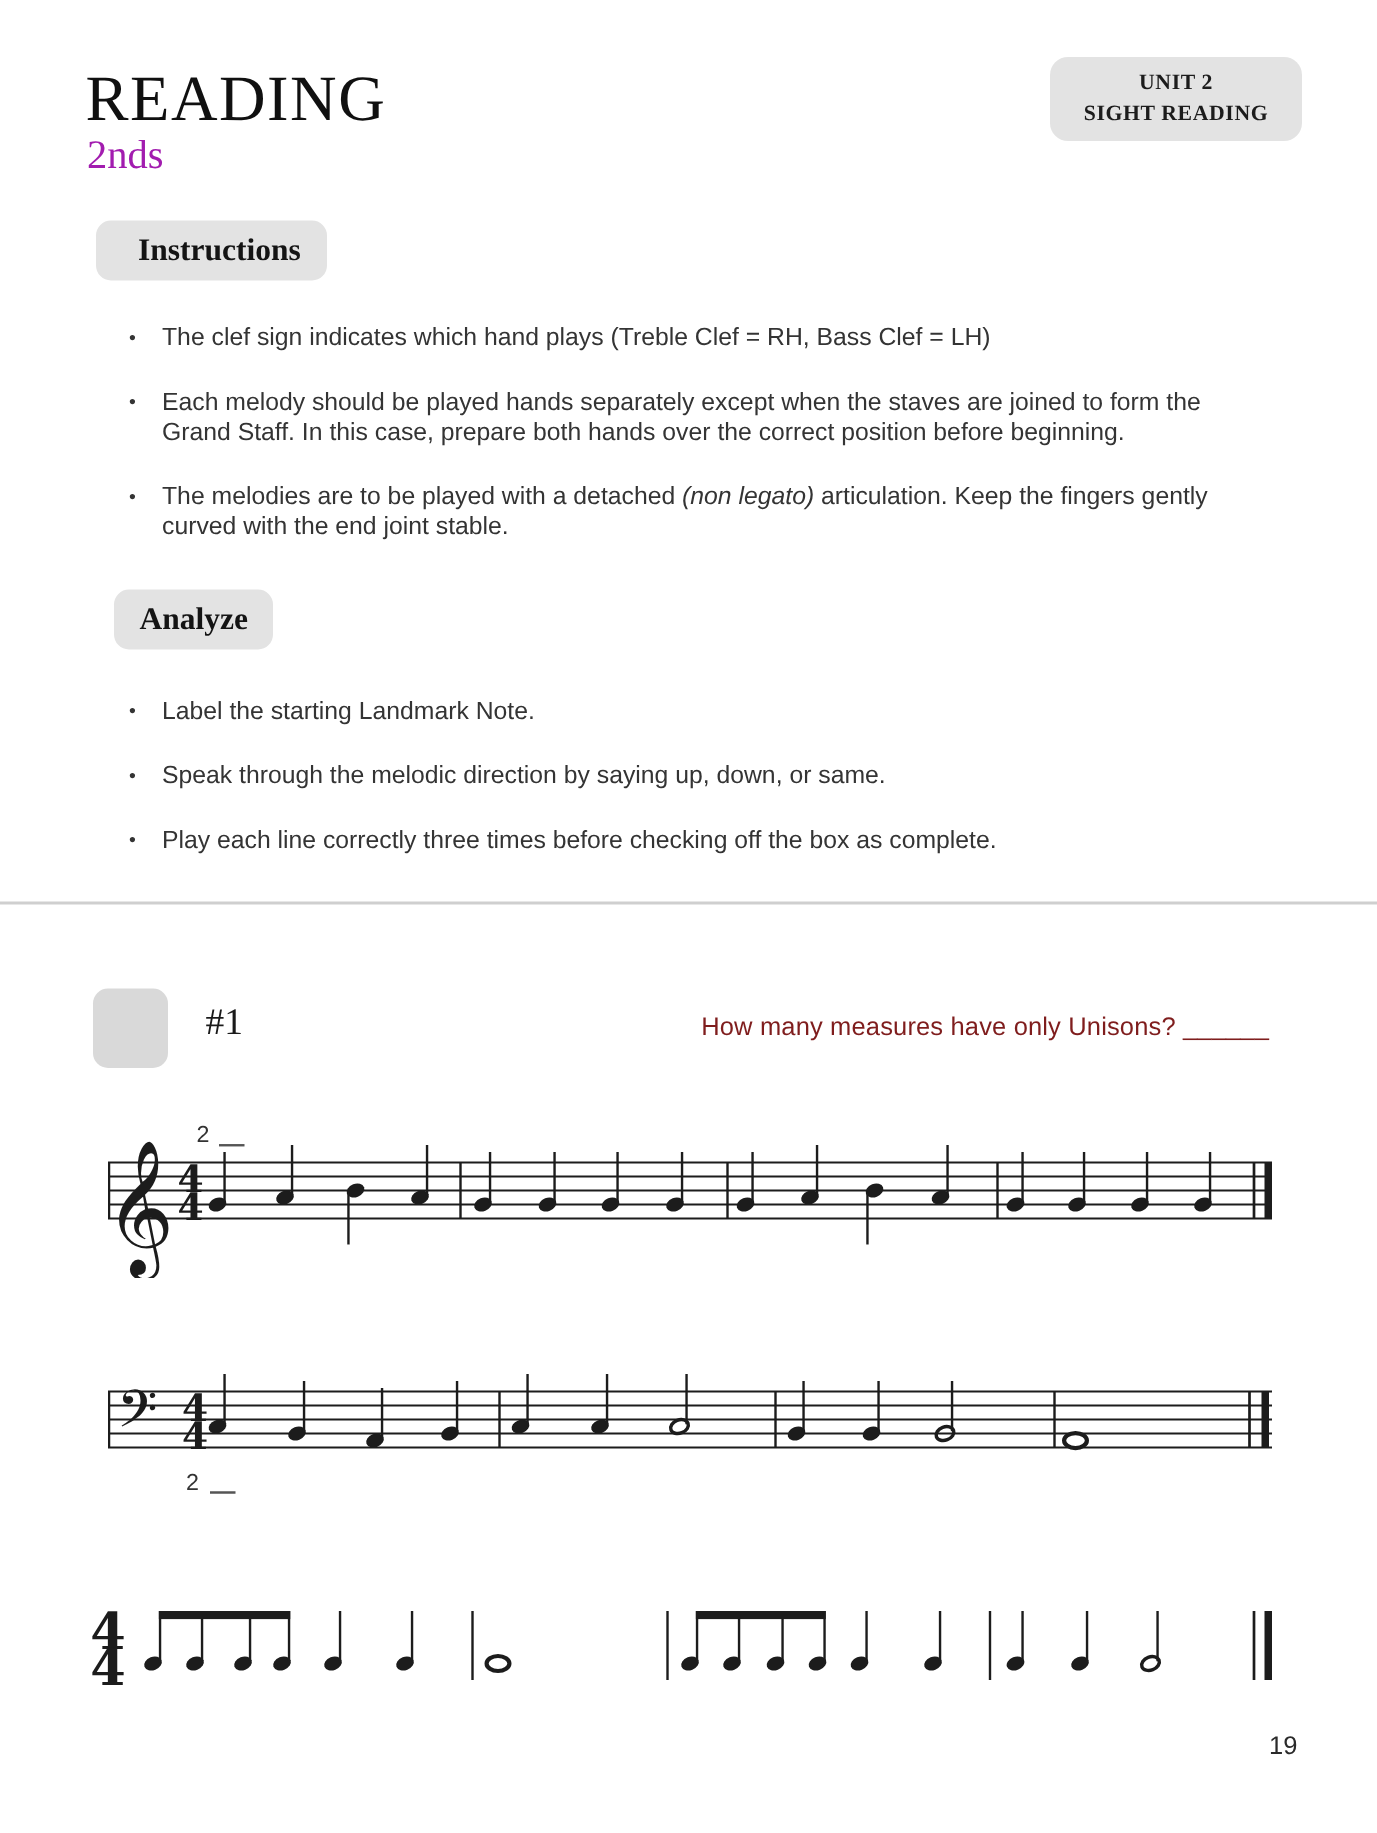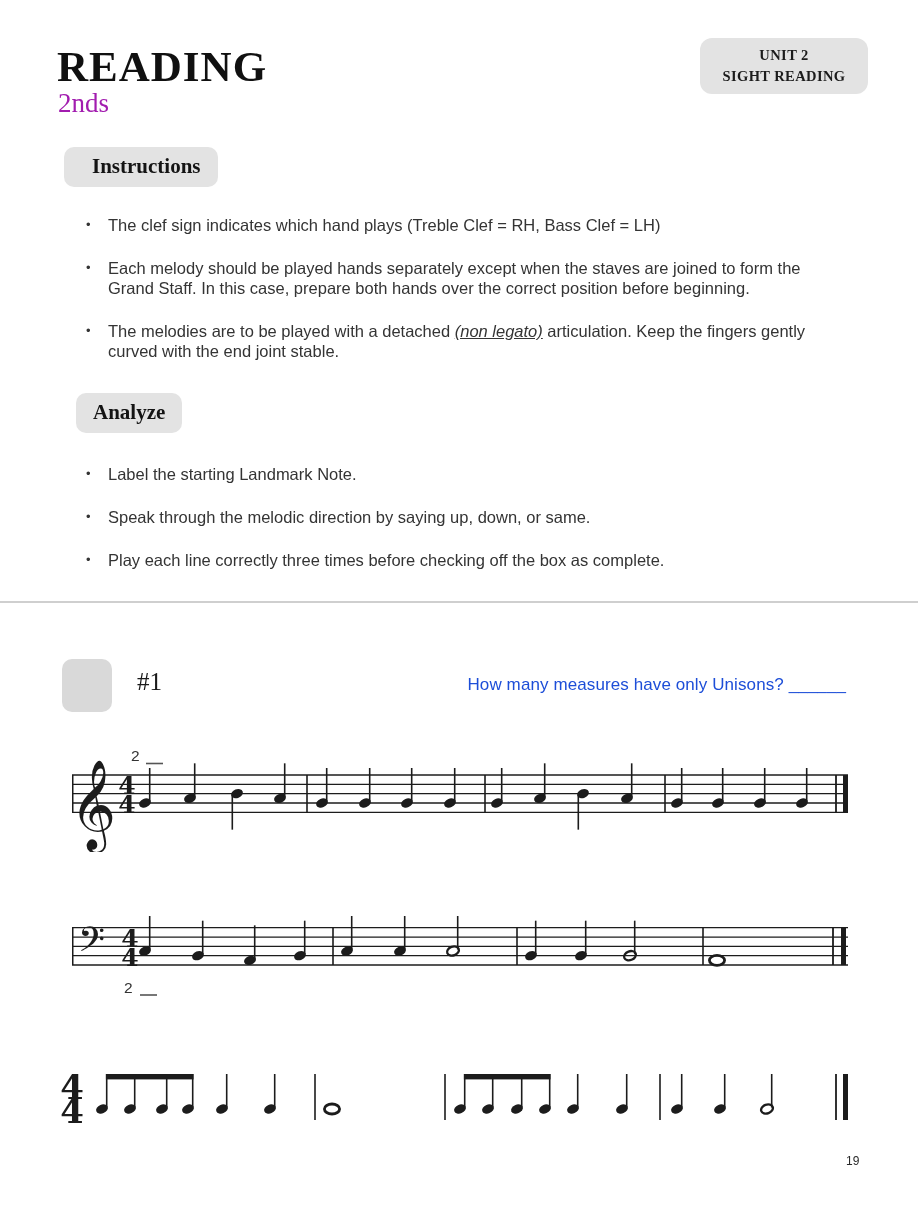--- a/index.html
+++ b/index.html
@@ -4,21 +4,21 @@
 <style>
   html,body{margin:0;padding:0;}
   body{
     width:918px;height:1222px;position:relative;background:#ffffff;
     font-family:"Liberation Sans",sans-serif;overflow:hidden;color:#2b2b2b;
   }
   .abs{position:absolute;}
   
   .page-title{
     left:57px;top:42px;font-family:"Liberation Serif",serif;font-size:43px;
-    letter-spacing:1px;color:#101010;font-weight:700;
+    letter-spacing:1px;color:#101010;font-weight:400;
   }
   .page-subtitle{
     left:58px;top:88px;font-family:"Liberation Serif",serif;font-size:27px;color:#a21caf;
   }
   .unit-badge{
     left:700px;top:38px;width:168px;height:56px;background:#e3e3e3;border-radius:12px;
     display:flex;flex-direction:column;align-items:center;justify-content:center;
     font-family:"Liberation Serif",serif;font-size:14.5px;color:#1c1c1c;
     letter-spacing:0.4px;line-height:1.45;text-align:center;font-weight:600;
   }
@@ -32,38 +32,38 @@
   
   ul.bullets{left:86px;width:760px;list-style:none;margin:0;padding:0;}
   #instructions-list{top:215px;}
   #analyze-list{top:464px;}
   ul.bullets li{
     display:flex;align-items:flex-start;margin:0 0 23px 0;
     font-size:16.5px;line-height:20px;color:#343434;
   }
   ul.bullets .dot{flex:0 0 auto;width:22px;font-size:13px;line-height:20px;color:#343434;}
   ul.bullets .txt{flex:1 1 auto;}
-  ul.bullets em{font-style:italic;text-decoration:underline;}
+  ul.bullets em{font-style:italic;}
   
   .divider{left:0;top:601px;width:918px;height:2px;background:#cfcfcf;}
   
   .checkbox{
     left:62px;top:659px;width:50px;height:53px;background:#d9d9d9;border-radius:10px;border:none;
   }
   .exercise-number{
     left:137px;top:668px;font-family:"Liberation Serif",serif;font-size:25px;color:#1a1a1a;
   }
   .exercise-question{
-    right:72px;top:675px;font-size:17px;color:#1d4ed8;letter-spacing:0.1px;
+    right:72px;top:675px;font-size:17px;color:#7f1d1d;letter-spacing:0.1px;
   }
   
   .music{position:absolute;left:0;width:918px;}
   .music svg{display:block;}
   
-  .page-number{left:846px;top:1154px;font-size:12px;color:#2a2a2a;}
+  .page-number{left:846px;top:1154px;font-size:17px;color:#2a2a2a;}
 </style>
 </head>
 <body>
 
 <div class="abs page-title">READING</div>
 <div class="abs page-subtitle">2nds</div>
 <div class="abs unit-badge">
   <span>UNIT 2</span>
   <span>SIGHT READING</span>
 </div>

